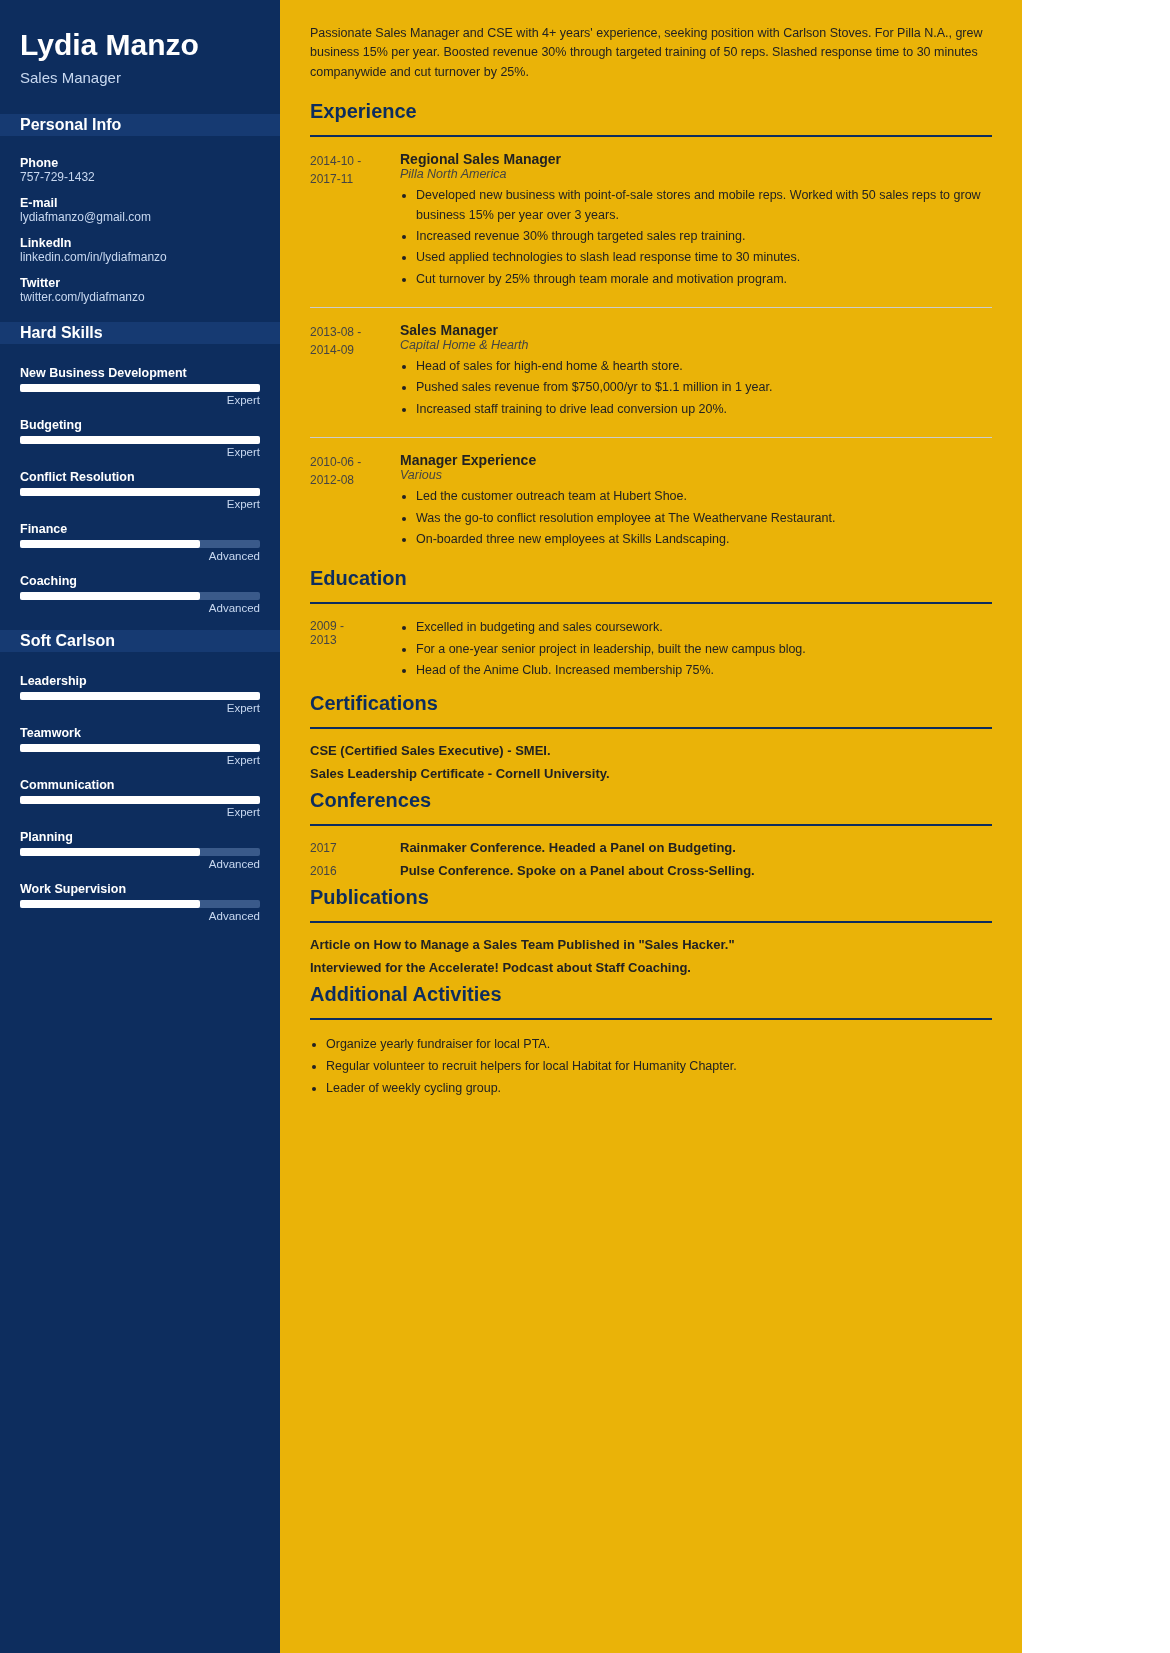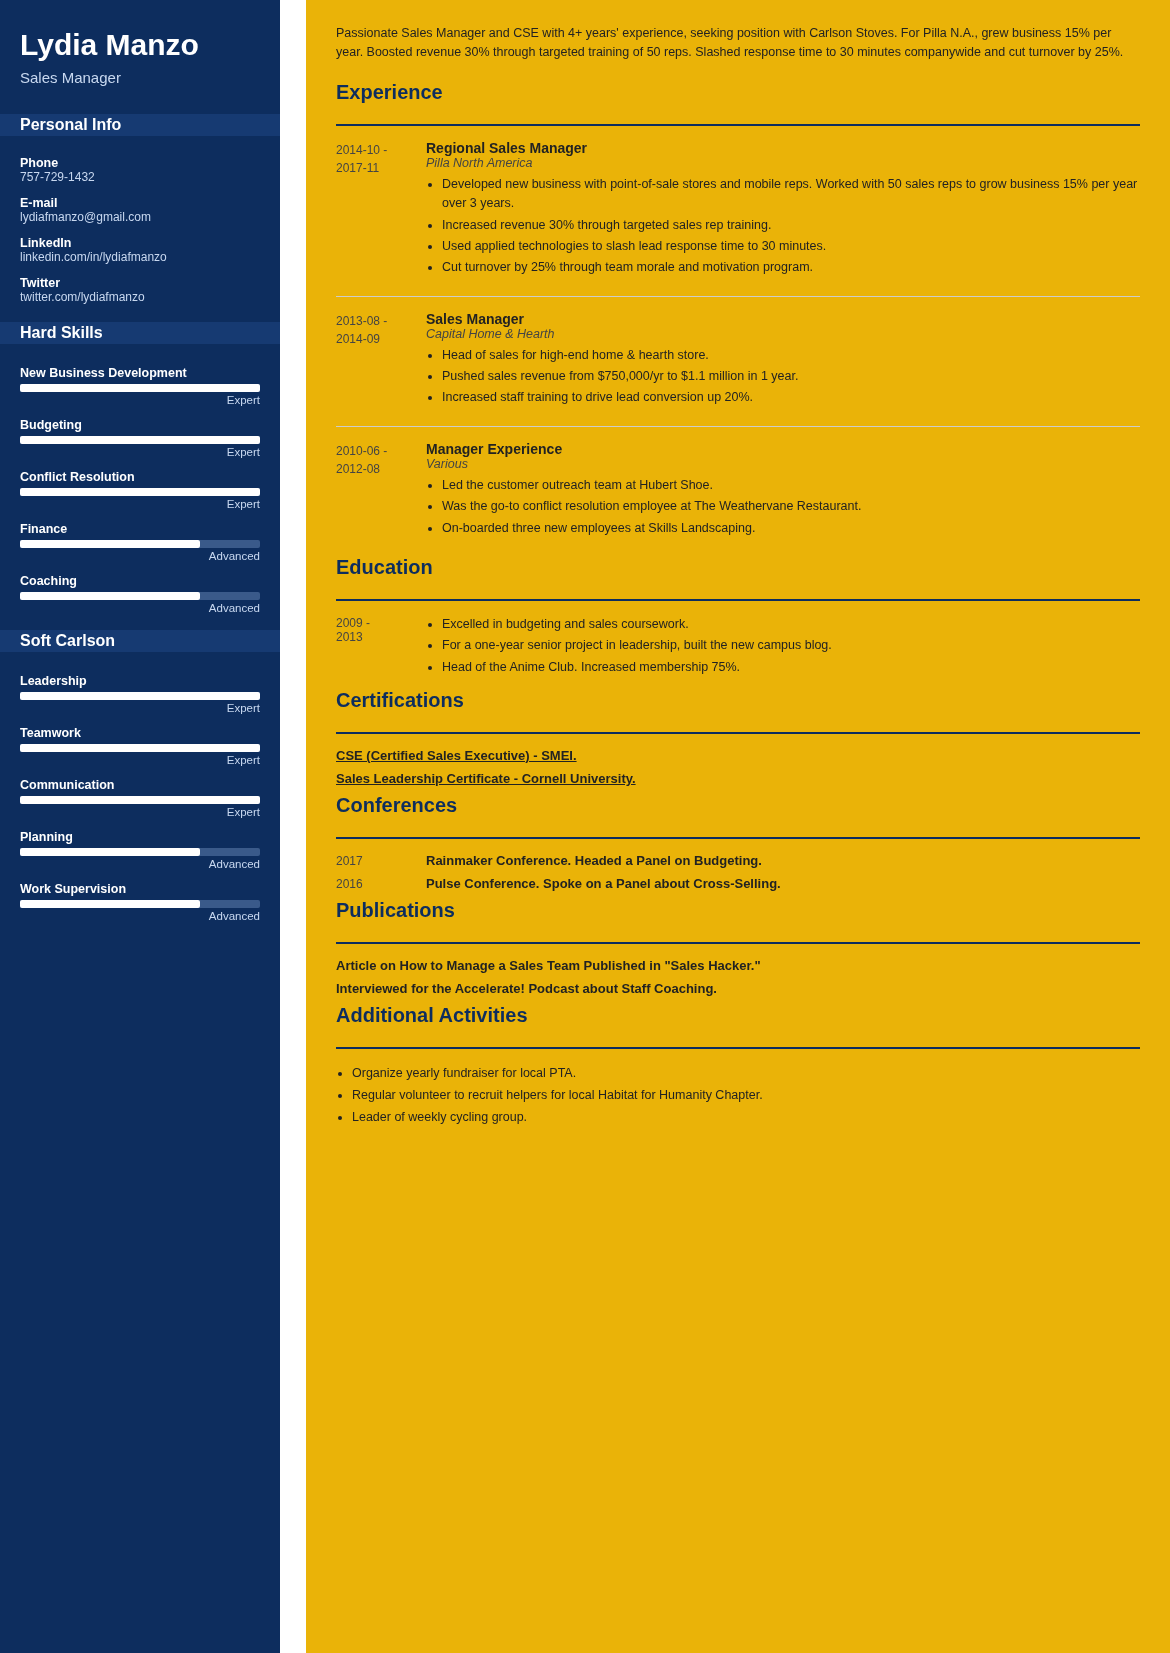--- a/index.html
+++ b/index.html
@@ -6,23 +6,22 @@
     body {
       font-family: Arial, sans-serif;
       font-size: 13px;
       background: #fff;
       color: #222;
       width: 1170px;
       min-height: 1653px;
     }
     .resume-wrapper {
       display: flex;
-      width: 1170px;
+      width: 1022px;
       min-height: 1653px;
-      gap: 26px;
     }
     
     .sidebar {
       width: 280px;
       min-width: 280px;
       background: #0d2d5e;
       color: #fff;
       padding: 0 0 30px 0;
       flex-shrink: 0;
     }
@@ -101,21 +100,21 @@
       color: #222;
       line-height: 1.55;
       margin-bottom: 18px;
       padding-top: 4px;
     }
     .section-title {
       font-size: 20px;
       font-weight: bold;
       color: #0d2d5e;
       border-bottom: 2px solid #0d2d5e;
-      padding-bottom: 20px;
+      padding-bottom: 12px;
       margin-bottom: 14px;
       margin-top: 6px;
     }
     .exp-block {
       display: flex;
       margin-bottom: 16px;
     }
     .exp-dates {
       min-width: 90px;
       font-size: 12px;
@@ -167,21 +166,20 @@
       font-size: 14px;
       font-weight: bold;
       color: #222;
       margin-bottom: 4px;
     }
     .cert-item {
       font-size: 13px;
       font-weight: bold;
       color: #222;
       margin-bottom: 8px;
-      text-decoration: underline;
     }
     .conf-block {
       display: flex;
       margin-bottom: 8px;
       align-items: center;
     }
     .conf-year {
       min-width: 90px;
       font-size: 12px;
       color: #444;

